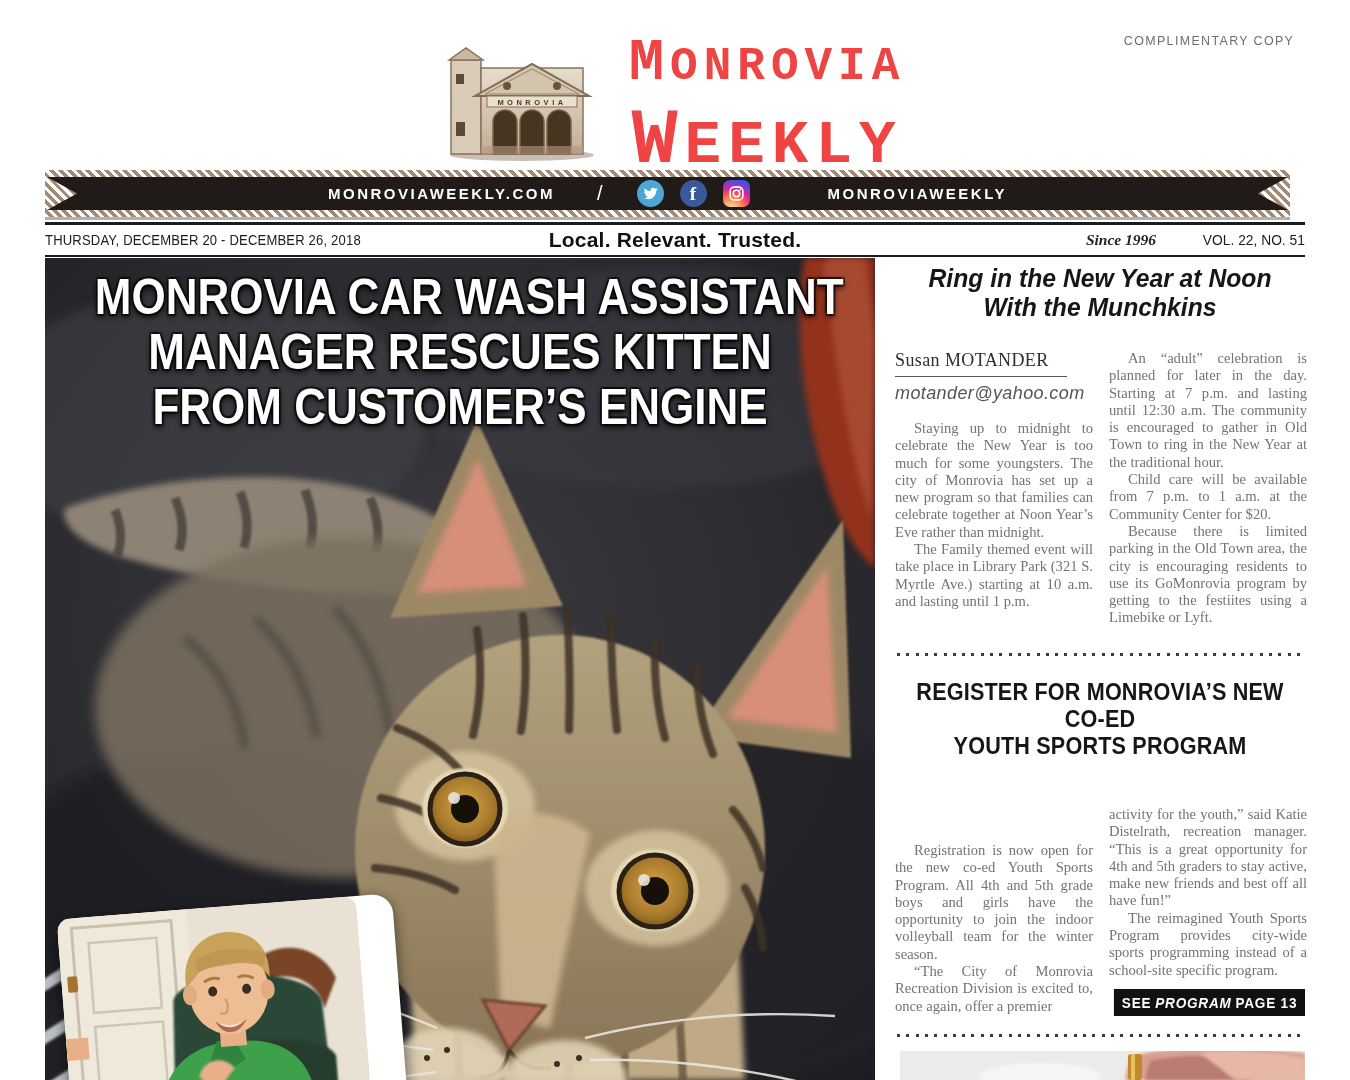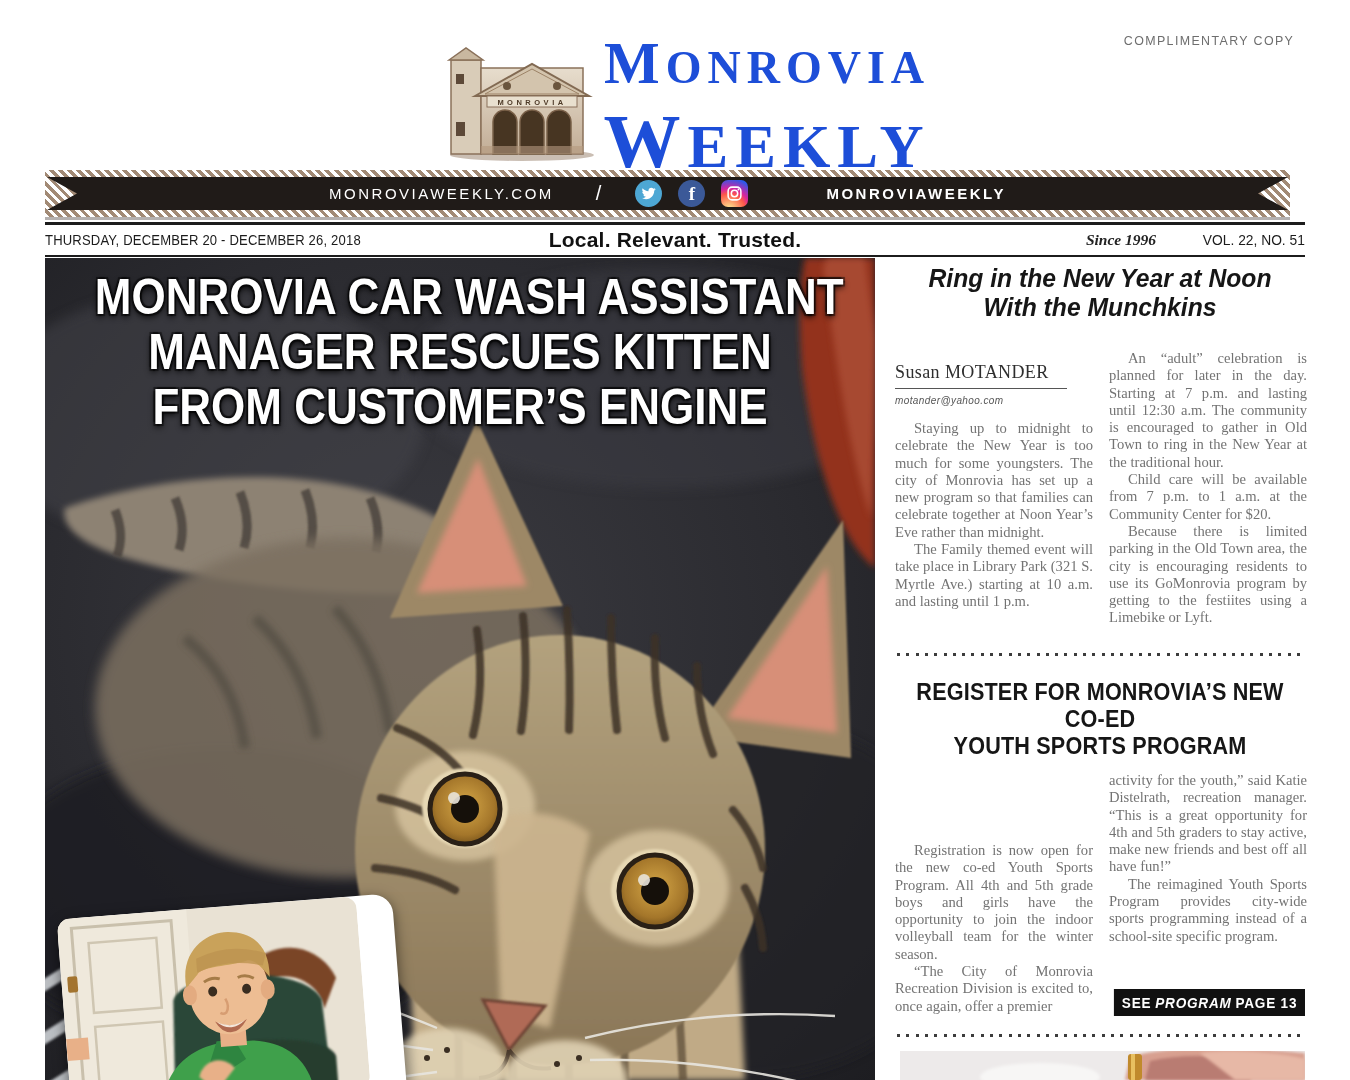--- a/index.html
+++ b/index.html
@@ -4,34 +4,34 @@
 <style>
   html,body{margin:0;padding:0;background:#fff;}
   .page{position:relative;width:1350px;height:1080px;overflow:hidden;background:#fff;
         font-family:"Liberation Sans",sans-serif;color:#111;}
 
   
   .complimentary{position:absolute;top:33px;right:56px;font-size:13.5px;letter-spacing:1.5px;
         color:#6e6e6e;transform:scaleX(.92);transform-origin:100% 0;}
   .mast-building{position:absolute;left:447px;top:34px;width:150px;height:128px;}
   .mast-title{position:absolute;left:592px;top:34px;width:350px;text-align:center;
-        font-family:Liberation Serif, serif;color:#1d4ed8;line-height:1;}
+        font-family:Liberation Mono, monospace;color:#ef4444;line-height:1;}
   .mast-line1{font-size:46px;font-weight:bold;letter-spacing:6px;text-transform:uppercase;}
   .mast-line1::first-letter{font-size:59px;}
   .mast-line2{font-size:61px;font-weight:bold;letter-spacing:7px;text-transform:uppercase;margin-top:10px;}
   .mast-line2::first-letter{font-size:77px;}
 
   
   .ribbon{position:absolute;left:45px;top:170px;width:1245px;height:47px;
       background:repeating-linear-gradient(45deg,#ffffff 0 3px,#a28a75 3px 6.5px);
       box-shadow:0 3px 0 rgba(40,30,25,.35);}
   .ribbon-band{position:absolute;left:2px;right:2px;top:7px;bottom:7px;background:#201b18;
       clip-path:polygon(30px 50%,0 0,100% 0,calc(100% - 30px) 50%,100% 100%,0 100%);
       display:flex;align-items:center;justify-content:center;gap:16px;}
-  .nav-url{color:#fff;font-size:15px;font-weight:normal;letter-spacing:2.5px;}
+  .nav-url{color:#fff;font-size:15px;font-weight:bold;letter-spacing:2.5px;}
   .nav-slash{color:#fff;font-size:20px;margin:0 18px 0 26px;font-weight:normal;}
   .soc{width:27px;height:27px;border-radius:50%;display:flex;align-items:center;justify-content:center;}
   .soc.tw{background:#4da7d4;}
   .soc.fb{background:#3b5998;color:#fff;font-weight:bold;font-size:19px;font-family:"Liberation Serif",serif;}
   .soc.ig{border-radius:7px;background:radial-gradient(circle at 30% 110%,#fdf497 0%,#fd5949 45%,#d6249f 60%,#285AEB 90%);}
   .nav-handle{color:#fff;font-size:15px;font-weight:bold;letter-spacing:2.5px;margin-left:14px;padding-left:48px;}
 
   
   .dateline{position:absolute;left:45px;top:222px;width:1260px;height:30px;
       border-top:3px solid #1c1c1c;border-bottom:2px solid #1c1c1c;
@@ -52,28 +52,28 @@
                   -2px 2px 1px rgba(0,0,0,.5),2px 2px 1px rgba(0,0,0,.5);}
   .inset-photo{position:absolute;left:20px;top:648px;width:318px;height:210px;background:#fff;
       border-radius:20px;padding:9px;transform:rotate(-4.5deg);box-shadow:0 4px 14px rgba(0,0,0,.55);}
   .inset-photo svg{border-radius:13px;}
 
   
   .rightcol{position:absolute;left:895px;top:0;width:410px;height:860px;}
   .a-title{position:absolute;left:0;width:100%;text-align:center;color:#161616;line-height:1.13;}
   .a1-title{top:264px;font-size:26px;font-weight:bold;font-style:italic;transform:scaleX(.95);transform-origin:50% 0;}
   .a2-title{top:678px;font-size:24px;font-weight:bold;letter-spacing:.2px;transform:scaleX(.9);transform-origin:50% 0;}
-  .byline{position:absolute;left:0;width:196px;margin-top:12px;}
+  .byline{position:absolute;left:0;width:196px;}
   .byline .name{font-family:"Liberation Serif",serif;font-size:18px;color:#2e2e2e;letter-spacing:.4px;}
   .byline .rule{width:172px;border-bottom:1.5px solid #555;margin-top:5px;}
-  .byline .email{font-style:italic;font-size:10px;color:#555;margin-top:6px;letter-spacing:.4px;}
+  .byline .email{font-style:italic;font-size:18px;color:#555;margin-top:6px;letter-spacing:.4px;}
   .bodycol{position:absolute;width:198px;font-family:"Liberation Serif",serif;font-size:14.6px;
       line-height:17.3px;text-align:justify;color:#737373;}
   .bodycol p{margin:0;text-indent:19px;}
-  .bodycol p.cont{text-indent:0;}
+  .bodycol p.cont{text-indent:0;margin-top:34px;}
   .a1-c1{left:0;top:420px;}
   .a1-c2{left:214px;top:350px;}
   .a2-c1{left:0;top:842px;}
   .a2-c2{left:214px;top:772px;}
   .dotted{position:absolute;left:2px;width:408px;height:3px;
       background:repeating-linear-gradient(90deg,#3c3c3c 0 3px,transparent 3px 9.3px);}
   .dot1{top:653px;}
   .dot2{top:1034px;}
   .jump{position:absolute;right:0;top:989px;width:197px;height:27px;background:#111;color:#fff;
       display:flex;align-items:center;justify-content:flex-end;padding:0 8px;box-sizing:border-box;

